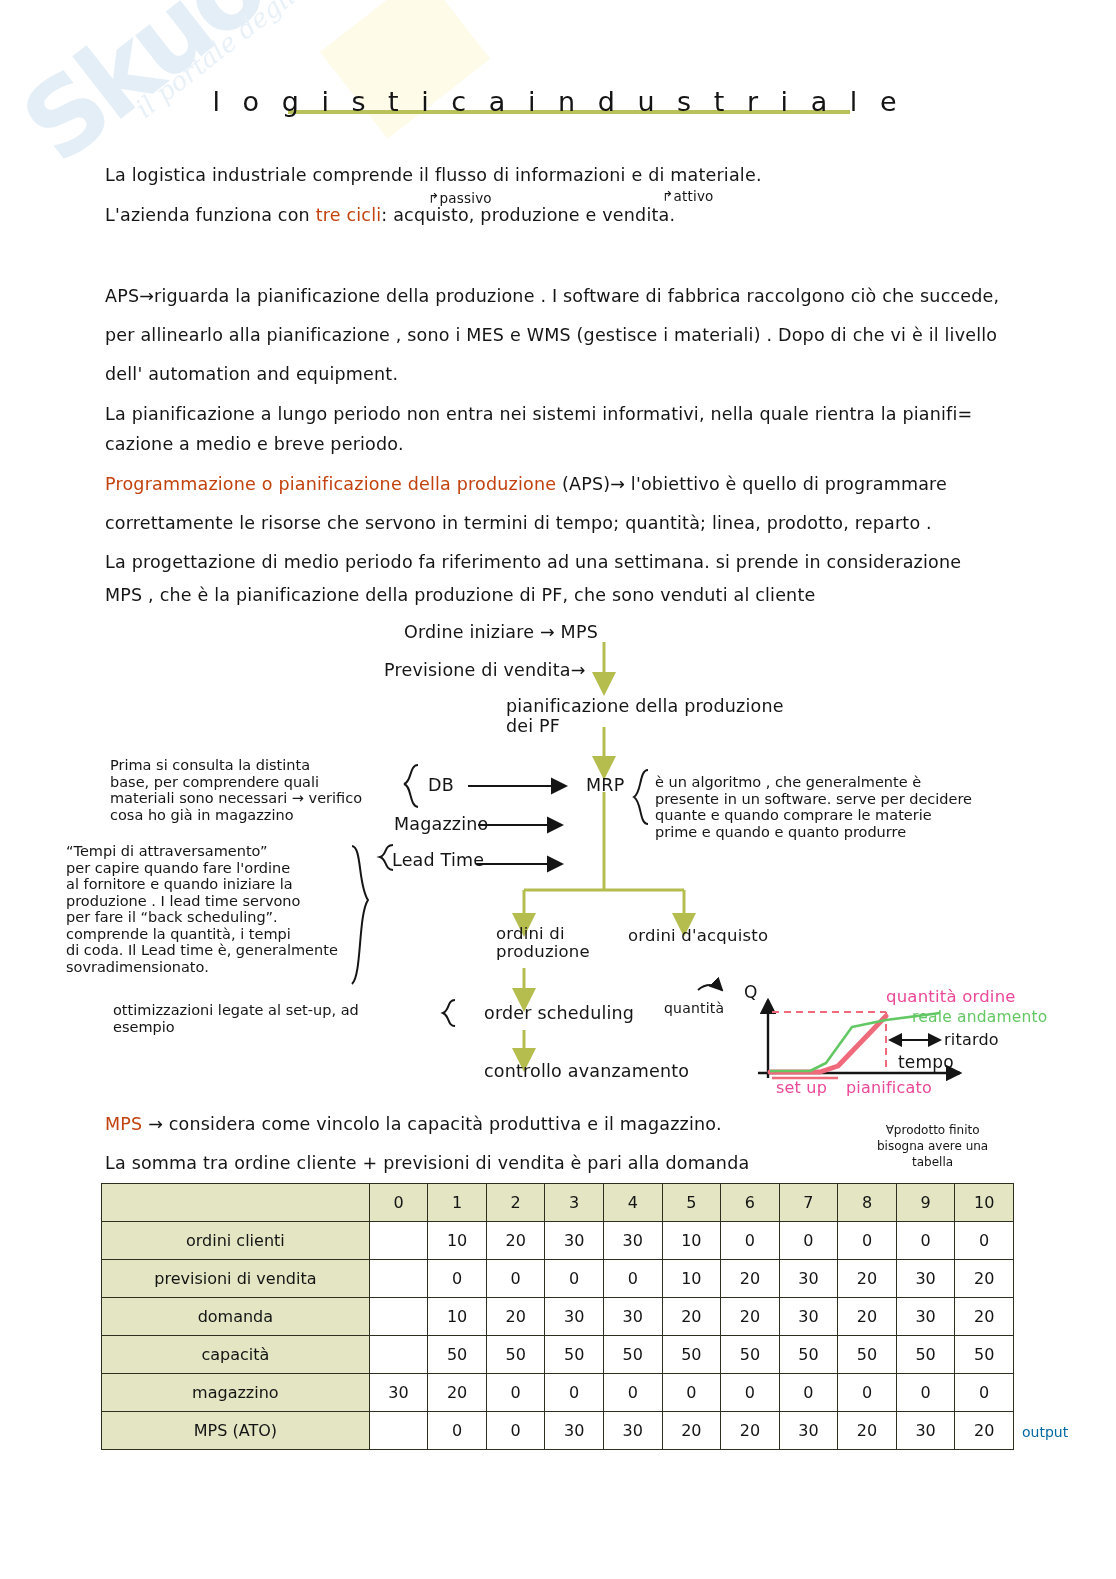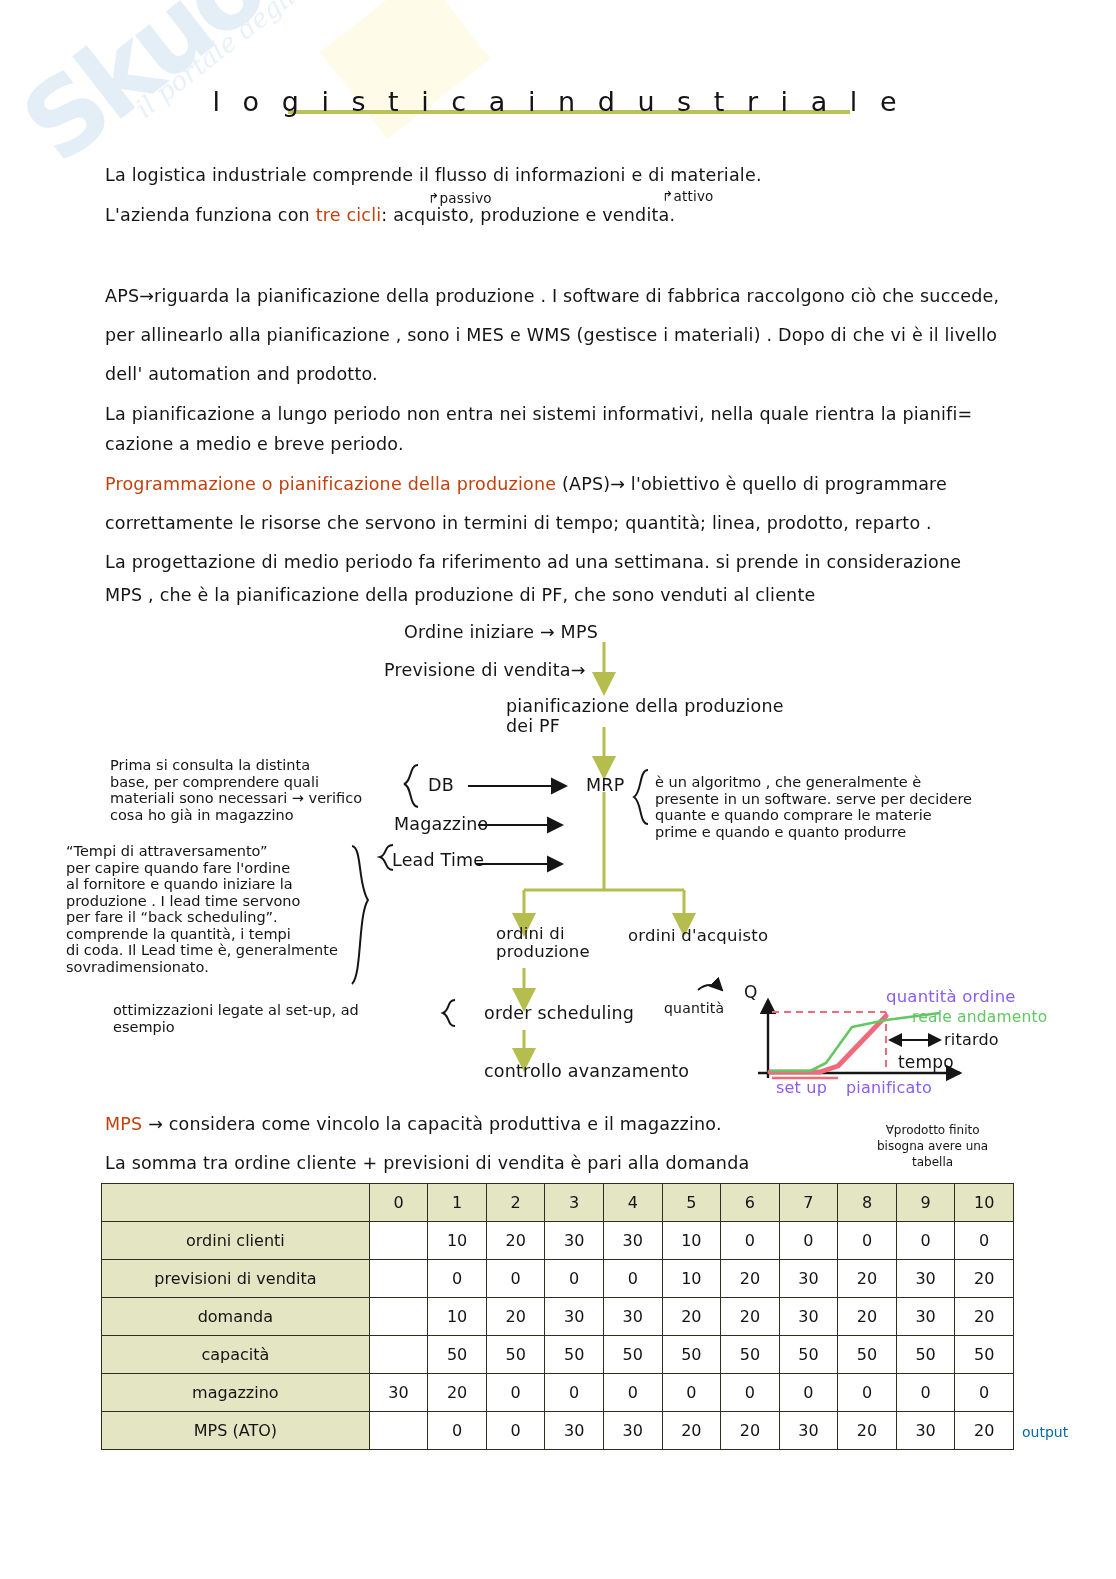--- a/index.html
+++ b/index.html
@@ -60,21 +60,21 @@
     font-family:"DejaVu Sans", sans-serif;
     font-size:17.5px;
     letter-spacing:.2px;
     color:#151515;
     position:absolute;
     white-space:nowrap;
     z-index:2;
   }
   .hw.xs{font-size:13.5px;}
   .olive{color:#c2410c;}
-  .pink{color:#8b5cf6;}
+  .pink{color:#ec4899;}
   .grn{color:#63c763;}
 
   
   #title-row{
     position:absolute;left:0;right:0;top:86px;text-align:center;z-index:3;
   }
   #title-underline{
     position:absolute;left:288px;top:110px;width:562px;height:4px;
     background:#b9c258;z-index:1;
   }
@@ -158,21 +158,21 @@
   <div class="hw xs" style="left:662px;top:188px;">
     <span>↱</span><span>attivo</span>
   </div>
 
   <div class="hw" style="left:105px;top:205px;">
     <span>L'azienda funziona con </span><span class="olive">tre cicli</span><span>: acquisto, produzione e vendita.</span>
   </div>
 
   <div class="hw" style="left:105px;top:286px;">APS→riguarda la pianificazione della produzione . I software di fabbrica raccolgono ciò che succede,</div>
   <div class="hw" style="left:105px;top:325px;">per allinearlo alla pianificazione , sono i MES e WMS (gestisce i materiali) . Dopo di che vi è il livello</div>
-  <div class="hw" style="left:105px;top:364px;">dell' automation and prodotto.</div>
+  <div class="hw" style="left:105px;top:364px;">dell' automation and equipment.</div>
   <div class="hw" style="left:105px;top:404px;">La pianificazione a lungo periodo non entra nei sistemi informativi, nella quale rientra la  pianifi=</div>
   <div class="hw" style="left:105px;top:434px;">cazione a medio e breve periodo.</div>
 
   <div class="hw" style="left:105px;top:474px;">
     <span class="olive">Programmazione o pianificazione della produzione</span><span> (APS)→ l'obiettivo è quello di programmare</span>
   </div>
   <div class="hw" style="left:105px;top:513px;">correttamente le risorse che servono in termini di tempo; quantità; linea, prodotto, reparto .</div>
   <div class="hw" style="left:105px;top:552px;">La progettazione di medio periodo fa riferimento  ad una settimana. si prende in considerazione</div>
   <div class="hw" style="left:105px;top:585px;">MPS , che è la pianificazione della produzione di PF, che sono venduti al cliente</div>
 

